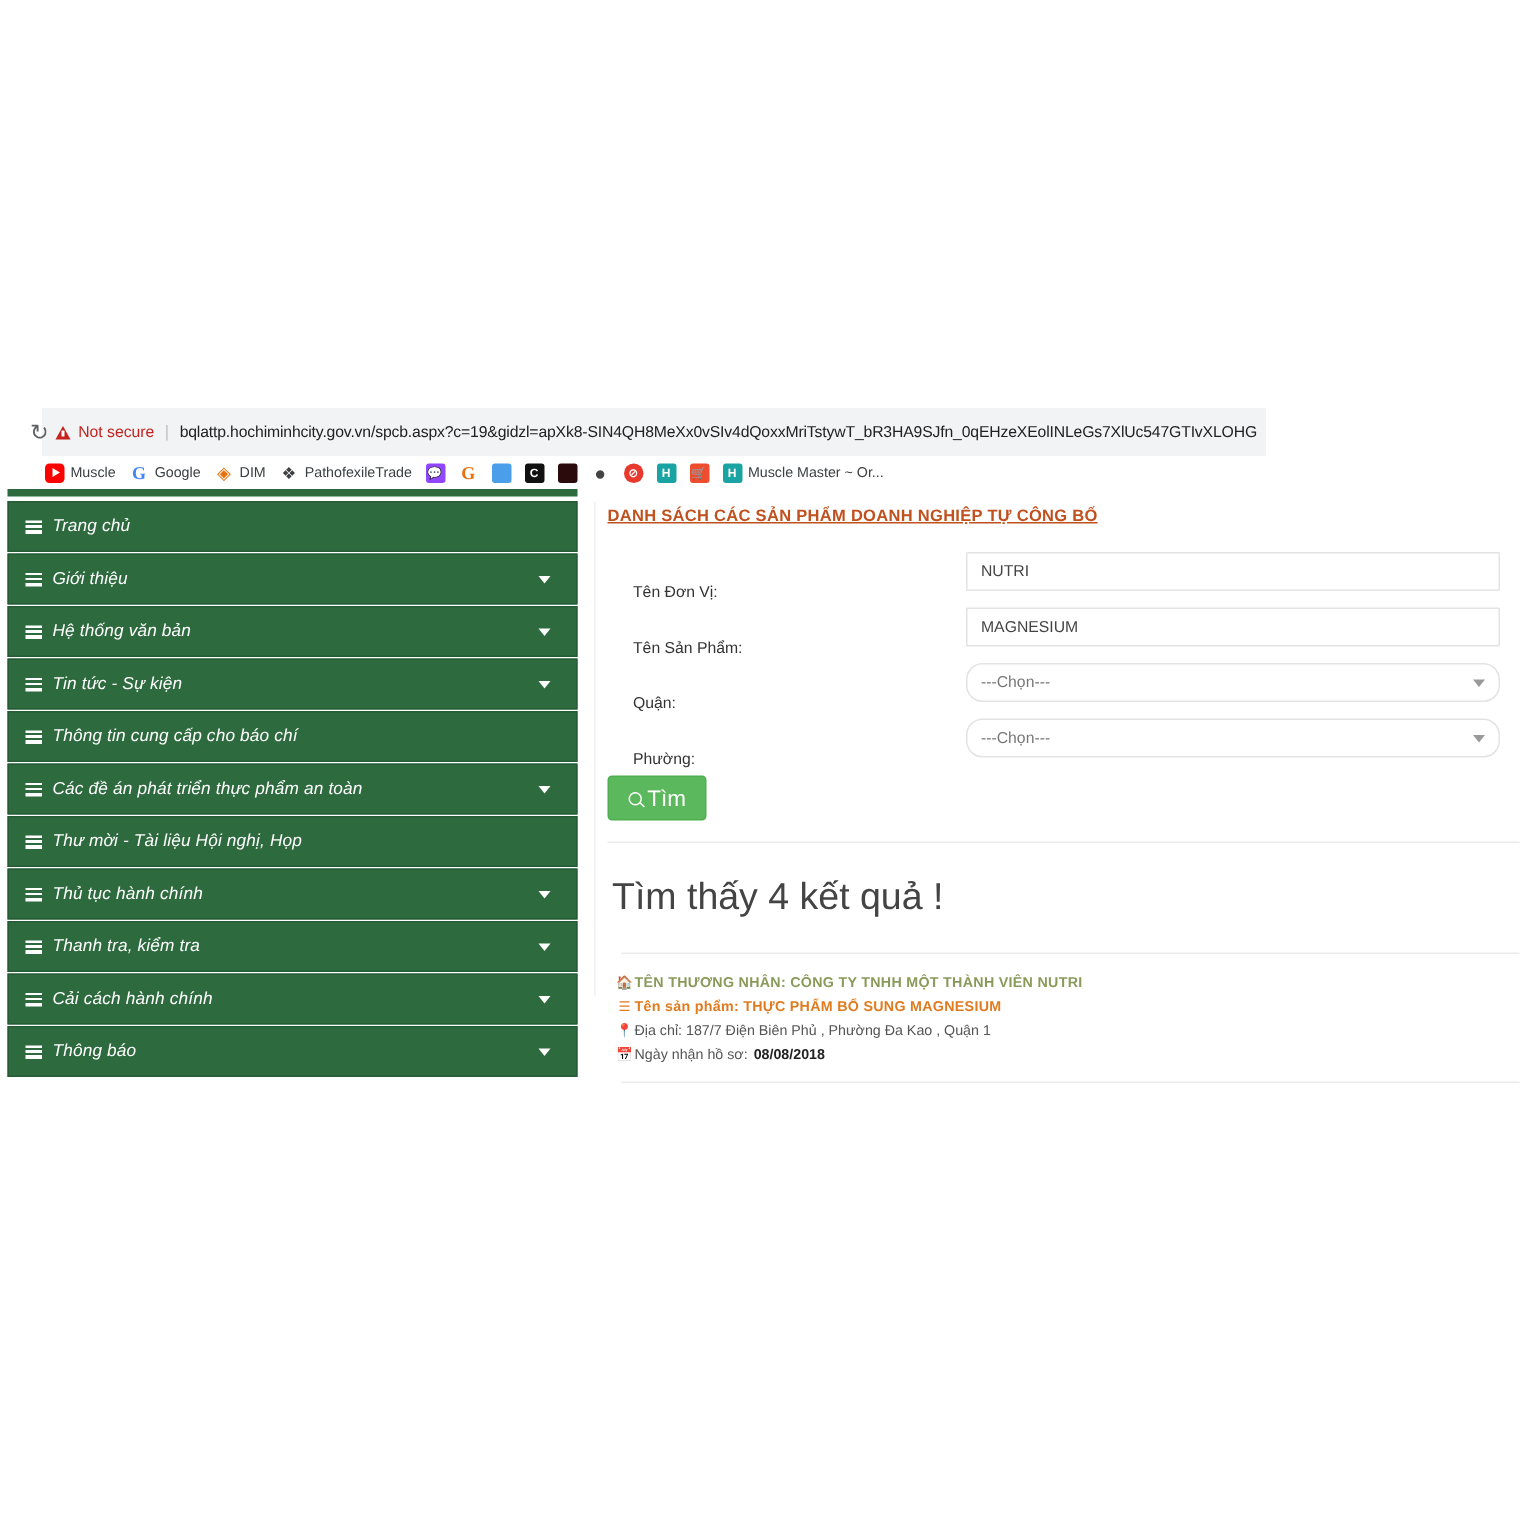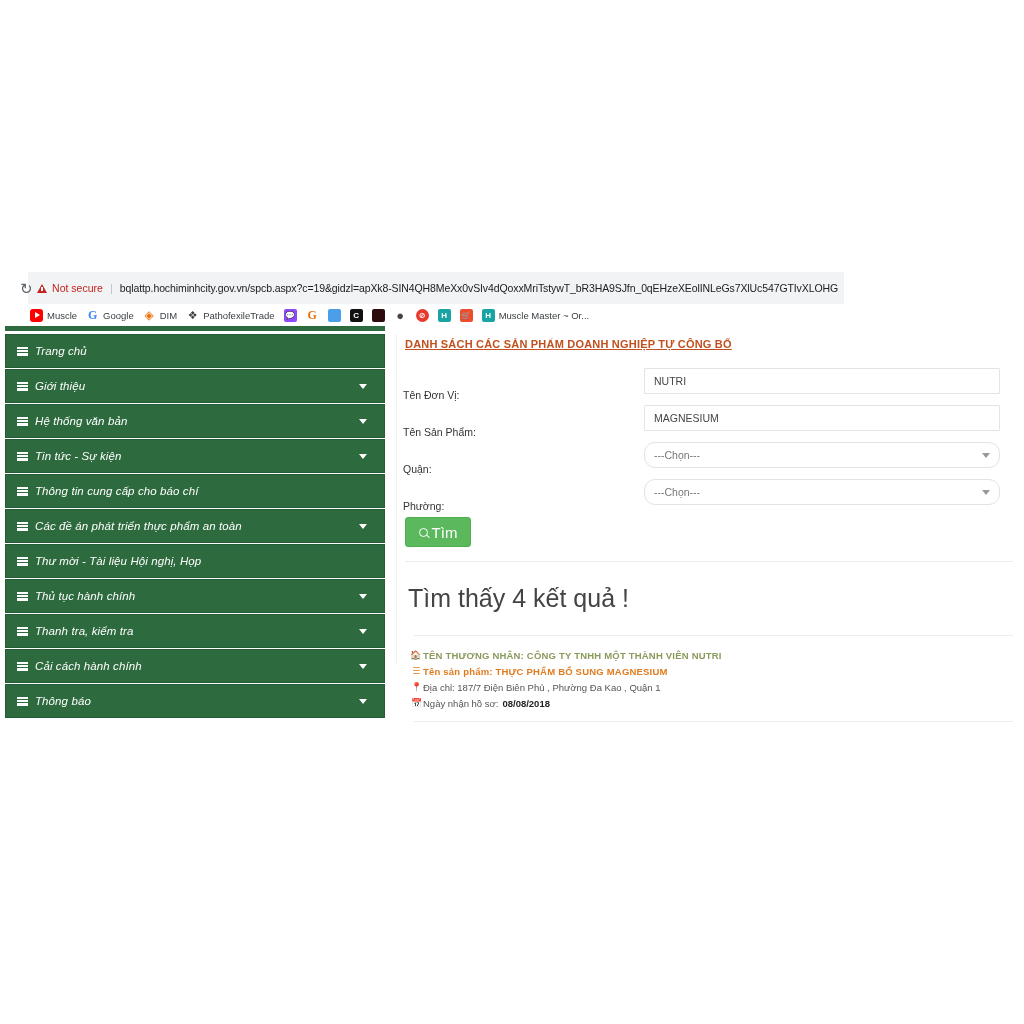--- a/index.html
+++ b/index.html
@@ -89,21 +89,21 @@
   }
 
   
   .content{position:absolute;left:396px;top:8px;width:628px;}
   .content-title{
     color:#c0501e;font-size:11px;font-weight:bold;text-decoration:underline;
     letter-spacing:0.2px;margin:4px 0 0 9px;
   }
   .form{margin-top:16px;}
   .form-row{display:flex;align-items:center;height:30px;margin-bottom:7px;}
-  .form-label{width:248px;padding-left:7px;box-sizing:border-box;
+  .form-label{width:248px;padding-left:26px;box-sizing:border-box;
     font-size:10.5px;color:#333;margin-top:28px;}
   .field{
     flex:1;margin-right:24px;height:26px;box-sizing:border-box;
     border:1px solid #e3e3e3;background:#fff;border-radius:1px;
     display:flex;align-items:center;padding-left:9px;
     font-size:10.5px;color:#444;position:relative;
   }
   .field.select{color:#777;border-radius:11px;}
   .sel-caret{position:absolute;right:9px;top:50%;margin-top:-2px;width:0;height:0;
     border-left:4px solid transparent;border-right:4px solid transparent;

